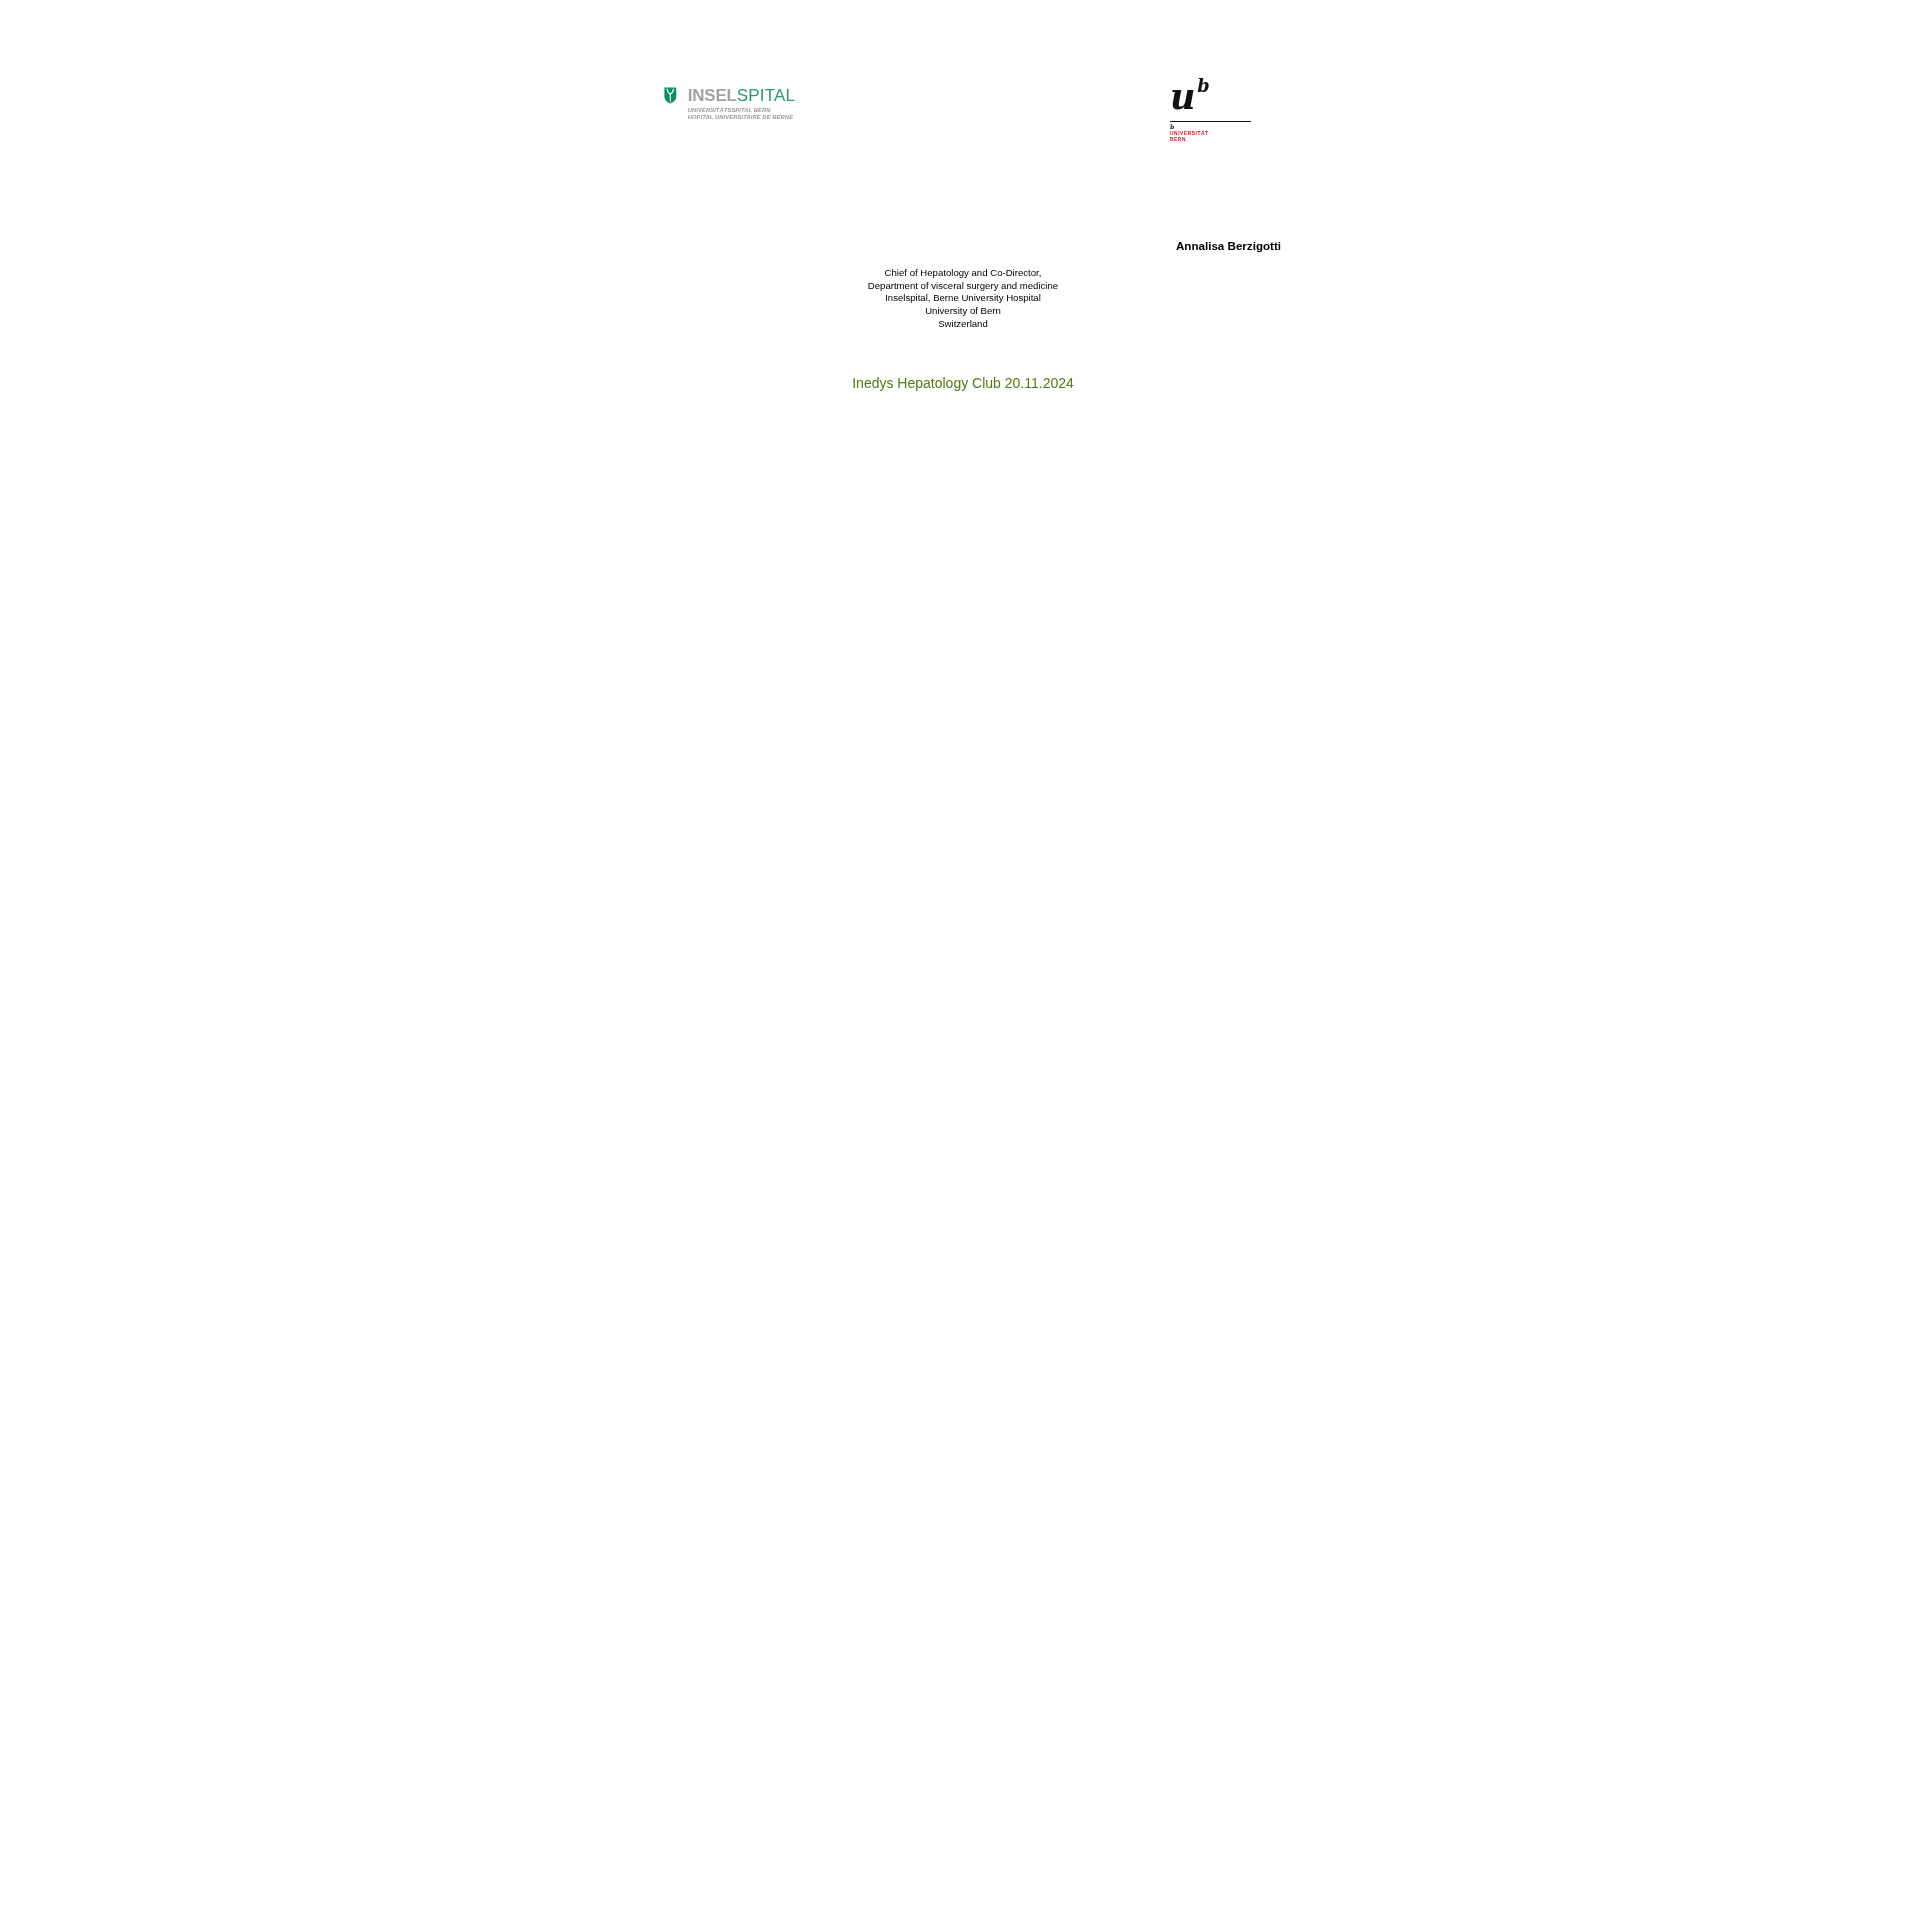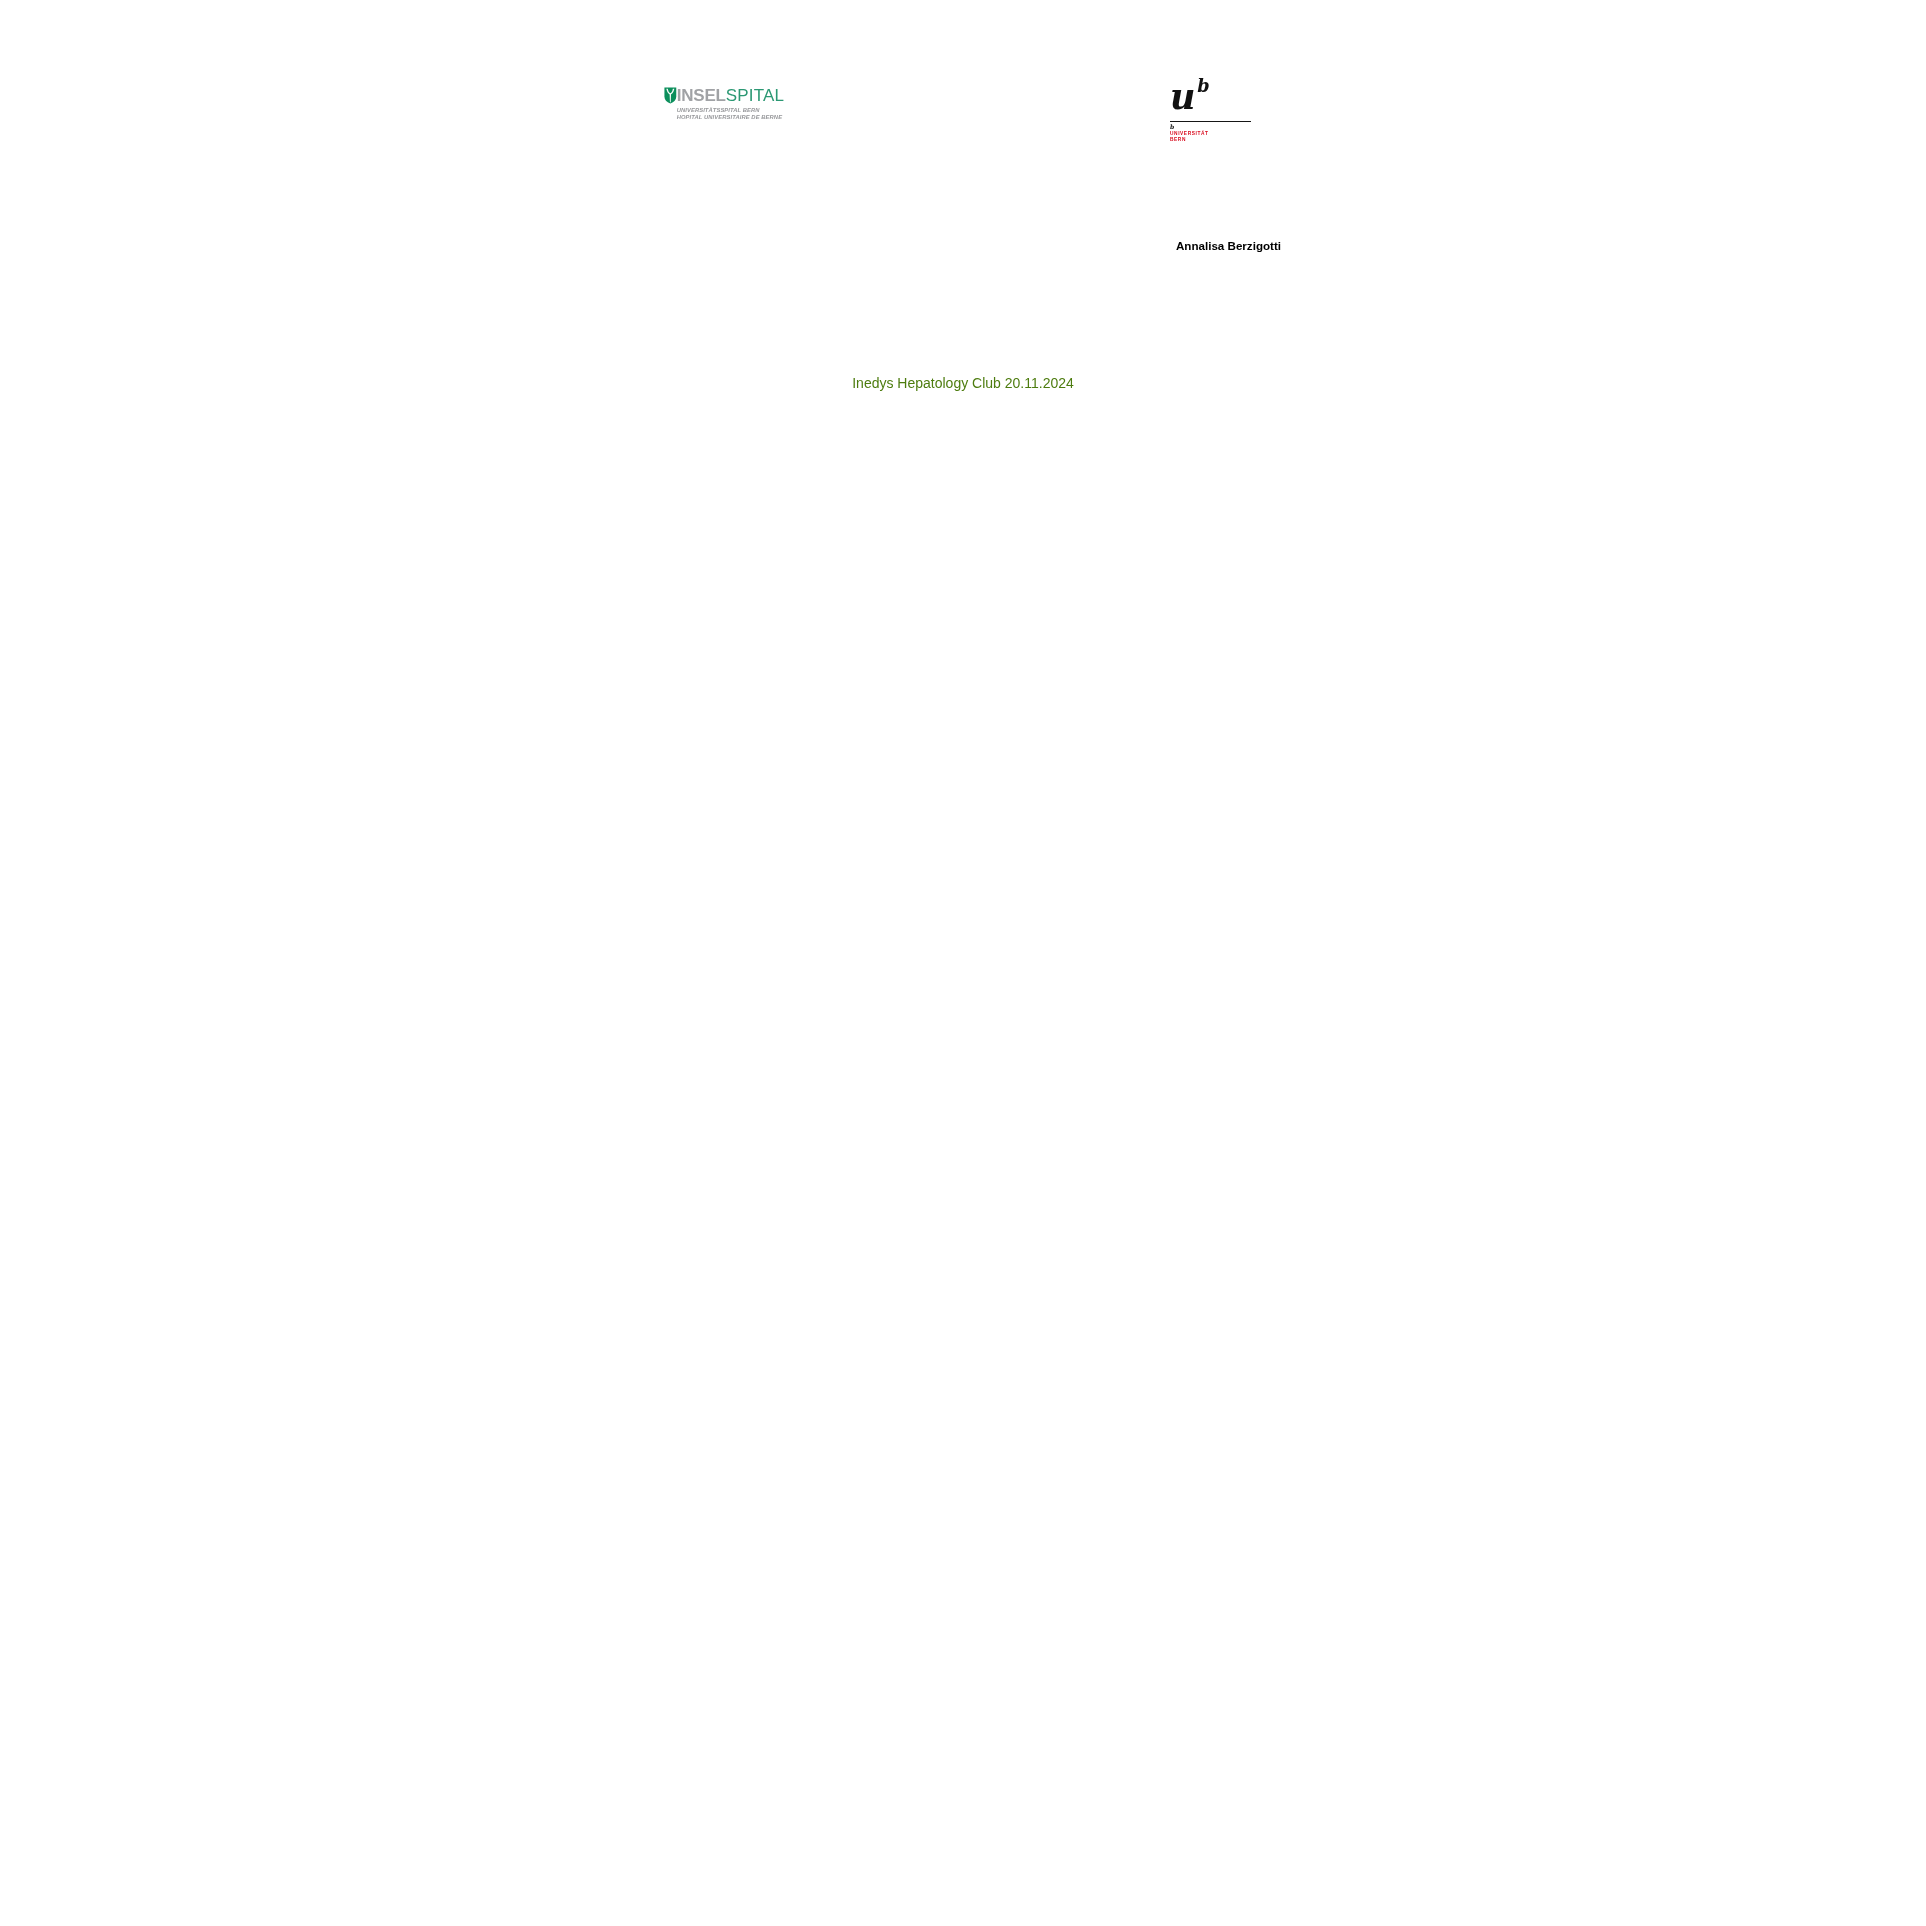--- a/index.html
+++ b/index.html
@@ -8,21 +8,21 @@
     width: 636px;
     height: 491px;
     margin: 0 auto;
     background: #ffffff;
     overflow: hidden;
     font-family: "Liberation Sans", sans-serif;
     color: #000;
   }
 
   
-  .insel-logo { position: absolute; left: 19px; top: 87px; display: flex; gap: 0; }
+  .insel-logo { position: absolute; left: 19px; top: 87px; display: flex; gap: 11px; }
   .insel-icon { width: 12.7px; height: 17px; margin-top: 0.4px; flex: 0 0 auto; }
   .insel-wordmark {
     font-size: 17px; line-height: 17.7px; font-weight: 700;
     color: #A0A2A5; letter-spacing: -0.2px; white-space: nowrap;
   }
   .insel-wordmark .spital { color: #2B9873; font-weight: 400; letter-spacing: 0.2px; }
   .insel-sub {
     font-size: 5.8px; font-style: italic; font-weight: 700;
     color: #97989B; letter-spacing: 0.1px; line-height: 6.7px; white-space: nowrap;
   }
@@ -92,17 +92,24 @@
     <div class="ub-mark"><span class="ub-u">u</span><span class="ub-sup">b</span></div>
     <div class="ub-rule"></div>
     <div class="ub-small-b">b</div>
     <div class="ub-cap">UNIVERSITÄT</div>
     <div class="ub-cap second">BERN</div>
   </div>
 
 
   <div class="author">Annalisa Berzigotti</div>
 
+  <div class="affiliation">
+    <div>Chief of Hepatology and Co-Director,</div>
+    <div>Department of visceral surgery and medicine</div>
+    <div>Inselspital, Berne University Hospital</div>
+    <div>University of Bern</div>
+    <div>Switzerland</div>
+  </div>
 
   <div class="event">Inedys Hepatology Club 20.11.2024</div>
 
 </div>
 
 
 </body></html>

